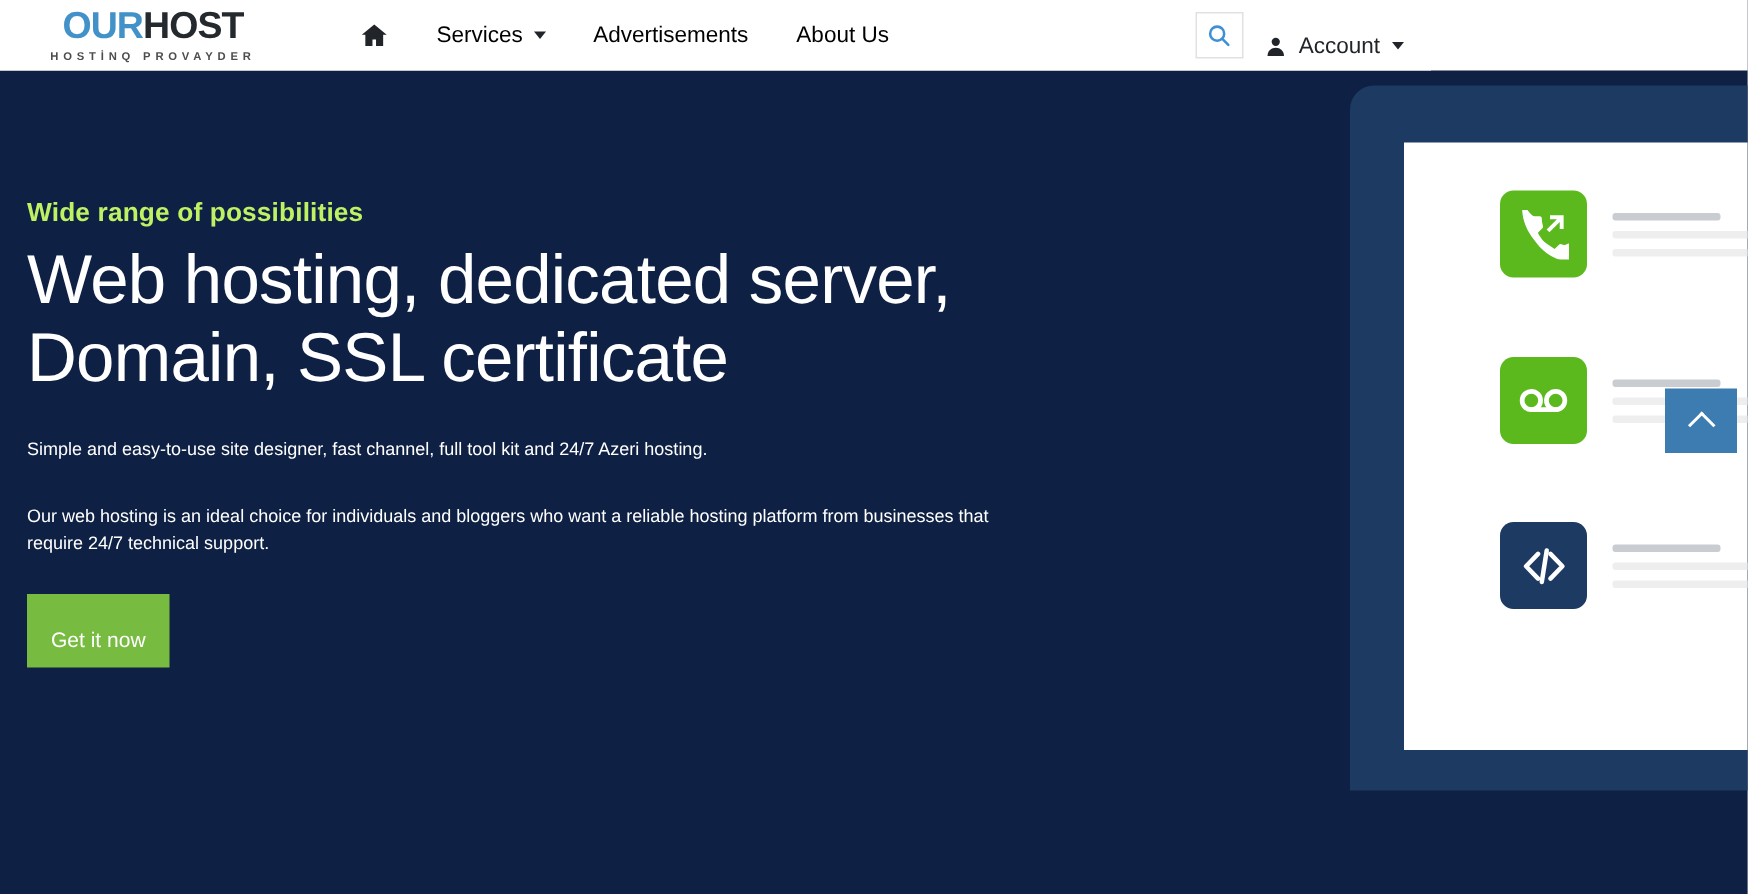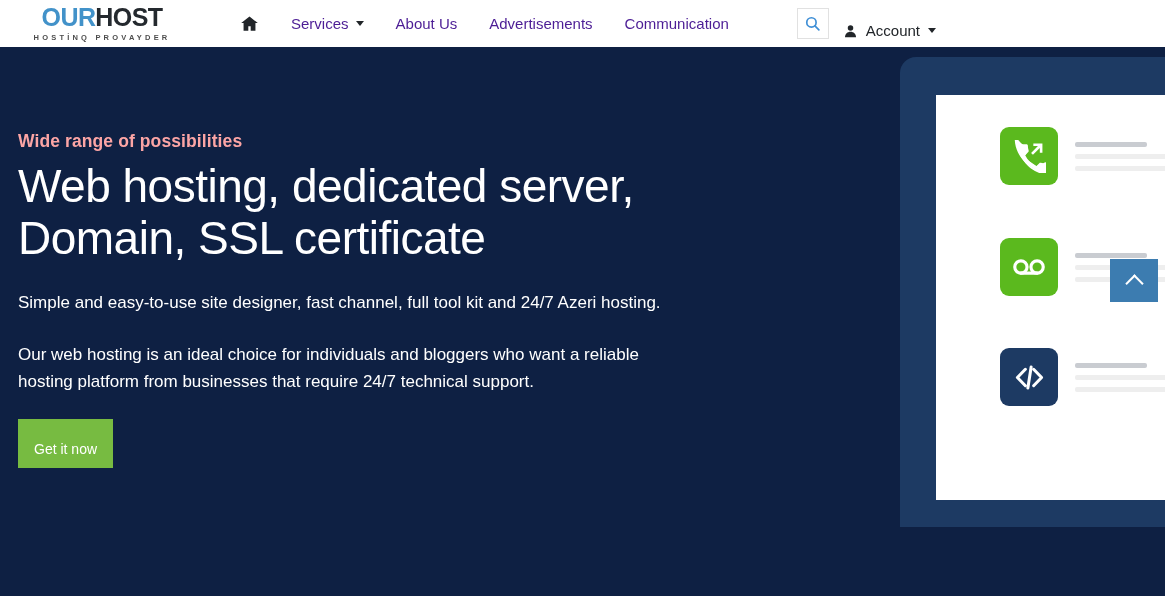--- a/index.html
+++ b/index.html
@@ -53,21 +53,21 @@
     align-items: center;
     margin-left: 38px;
     height: 47px;
   }
   .nav-item {
     display: flex;
     align-items: center;
     gap: 7px;
     padding: 0 16px;
     font-size: 15px;
-    color: #4c1d95;
+    color: #000000;
     cursor: pointer;
     height: 47px;
     white-space: nowrap;
   }
   .home-icon { display: inline-flex; align-items: center; }
   .caret {
     width: 0; height: 0;
     border-left: 4.5px solid transparent;
     border-right: 4.5px solid transparent;
     border-top: 5px solid #212529;
@@ -113,34 +113,34 @@
   .hero-content {
     position: absolute;
     left: 18px;
     top: 84px;
     width: 680px;
     z-index: 6;
   }
   .eyebrow {
     font-size: 17.5px;
     font-weight: bold;
-    color: #fca5a5;
+    color: #bef264;
     letter-spacing: 0.1px;
     margin-bottom: 9px;
   }
   .hero-title {
     font-size: 46px;
     font-weight: 300;
     color: #ffffff;
     line-height: 1.12;
     letter-spacing: -0.5px;
     font-stretch: condensed;
   }
   .hero-p {
-    font-size: 17px;
+    font-size: 12px;
     color: #ffffff;
     line-height: 1.55;
     margin-top: 26px;
     max-width: 645px;
   }
   .hero-p.second { }
   .cta {
     display: inline-block;
     margin-top: 24px;
     background: #77bb41;
@@ -240,31 +240,28 @@
         </svg>
       </span>
     </div>
 
     <div class="nav-item">
       <span>Services</span>
       <span class="caret"></span>
     </div>
 
     <div class="nav-item">
+      <span>Advertisements</span>
+    </div>
+
+    <div class="nav-item">
       <span>About Us</span>
     </div>
 
-    <div class="nav-item">
-      <span>Advertisements</span>
-    </div>
-
-
-    <div class="nav-item">
-      <span>Communication</span>
-    </div>
+
   </nav>
 
   <div class="header-right">
     <div class="search-box">
       <svg width="17" height="17" viewBox="0 0 24 24" fill="none" stroke="#3f8fd6" stroke-width="2.4">
         <circle cx="10.5" cy="10.5" r="6.6"></circle>
         <line x1="15.4" y1="15.4" x2="21" y2="21" stroke-linecap="round"></line>
       </svg>
     </div>
 

